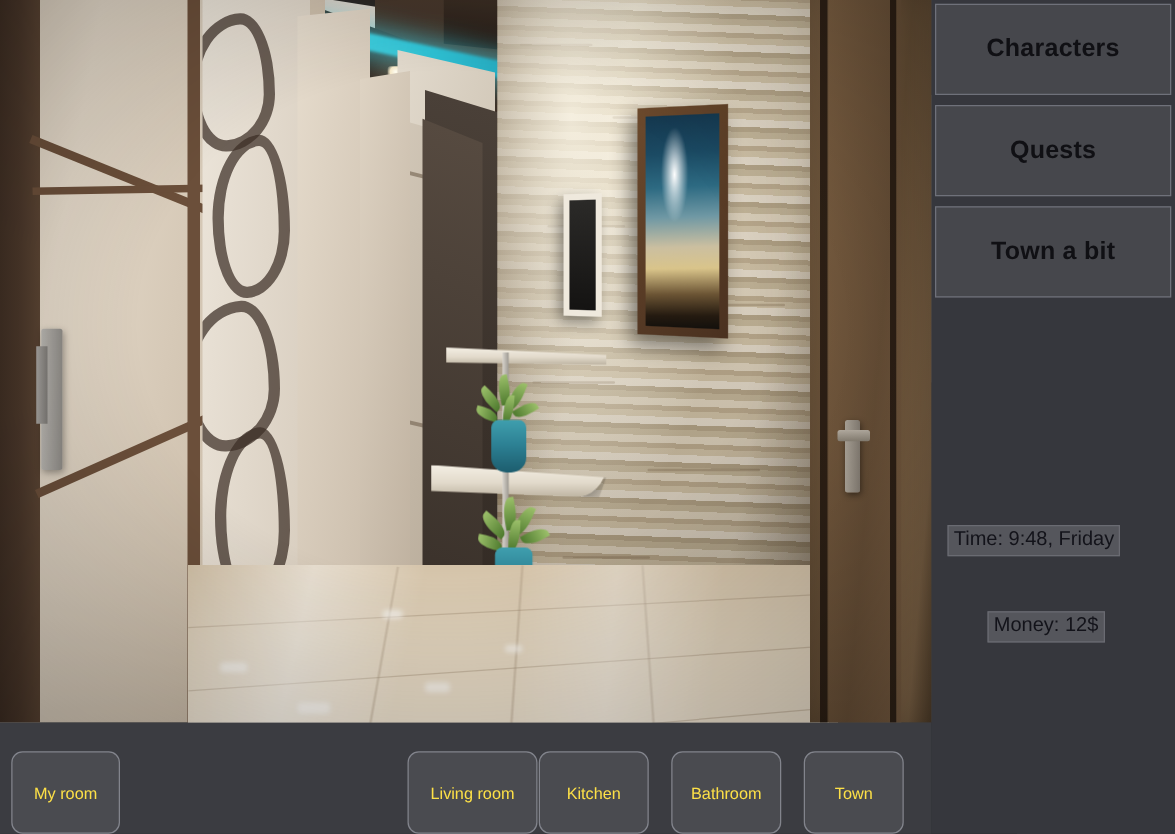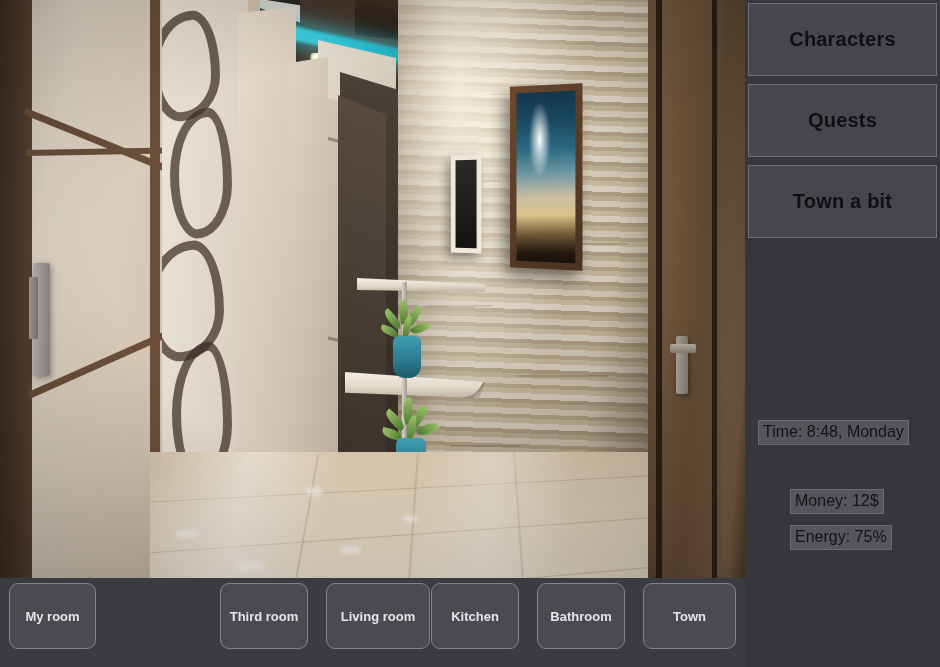--- a/index.html
+++ b/index.html
@@ -373,33 +373,32 @@
   
   #bottombar {
     position: absolute;
     left: 0; top: 578px;
     width: 745px;
     height: 89px;
     background: #3b3c41;
   }
   .nav-btn {
     position: absolute;
-    top: 5px;
+    top: 23px;
     height: 66px;
     background: #4a4b50;
     border: 1px solid #82848c;
     border-radius: 9px;
-    color: #e5e5e5;
+    color: #fde047;
     font-size: 13px;
     display: flex;
     align-items: center;
     justify-content: center;
     cursor: pointer;
     font-family: "Liberation Sans", sans-serif;
-    font-weight: bold;
   }
 </style>
 </head>
 <body>
 
 <div id="app">
 
   <div id="scene">
 
     <div class="layer ceiling-main"></div>
@@ -524,28 +523,26 @@
 
     <div class="layer vignette"></div>
   </div>
 
   <div id="sidebar">
 
     <div class="side-btn" style="top:84px;">Quests</div>
     <div class="side-btn" style="top:3px;">Characters</div>
     <div class="side-btn" style="top:165px;">Town a bit</div>
 
-    <div class="stat" style="left:13px;top:420px;">Time: 8:48, Monday</div>
+    <div class="stat" style="left:13px;top:420px;">Time: 9:48, Friday</div>
     <div class="stat" style="left:45px;top:489px;">Money: 12$</div>
-    <div class="stat" style="left:45px;top:525px;">Energy: 75%</div>
 
   </div>
 
   <div id="bottombar">
     <div class="nav-btn" style="left:9px;width:87px;">My room</div>
-    <div class="nav-btn" style="left:220px;width:88px;">Third room</div>
     <div class="nav-btn" style="left:326px;width:104px;">Living room</div>
     <div class="nav-btn" style="left:431px;width:88px;">Kitchen</div>
     <div class="nav-btn" style="left:537px;width:88px;">Bathroom</div>
-    <div class="nav-btn" style="left:643px;width:93px;">Town</div>
+    <div class="nav-btn" style="left:643px;width:80px;">Town</div>
   </div>
 
 </div>
 
 </body></html>

